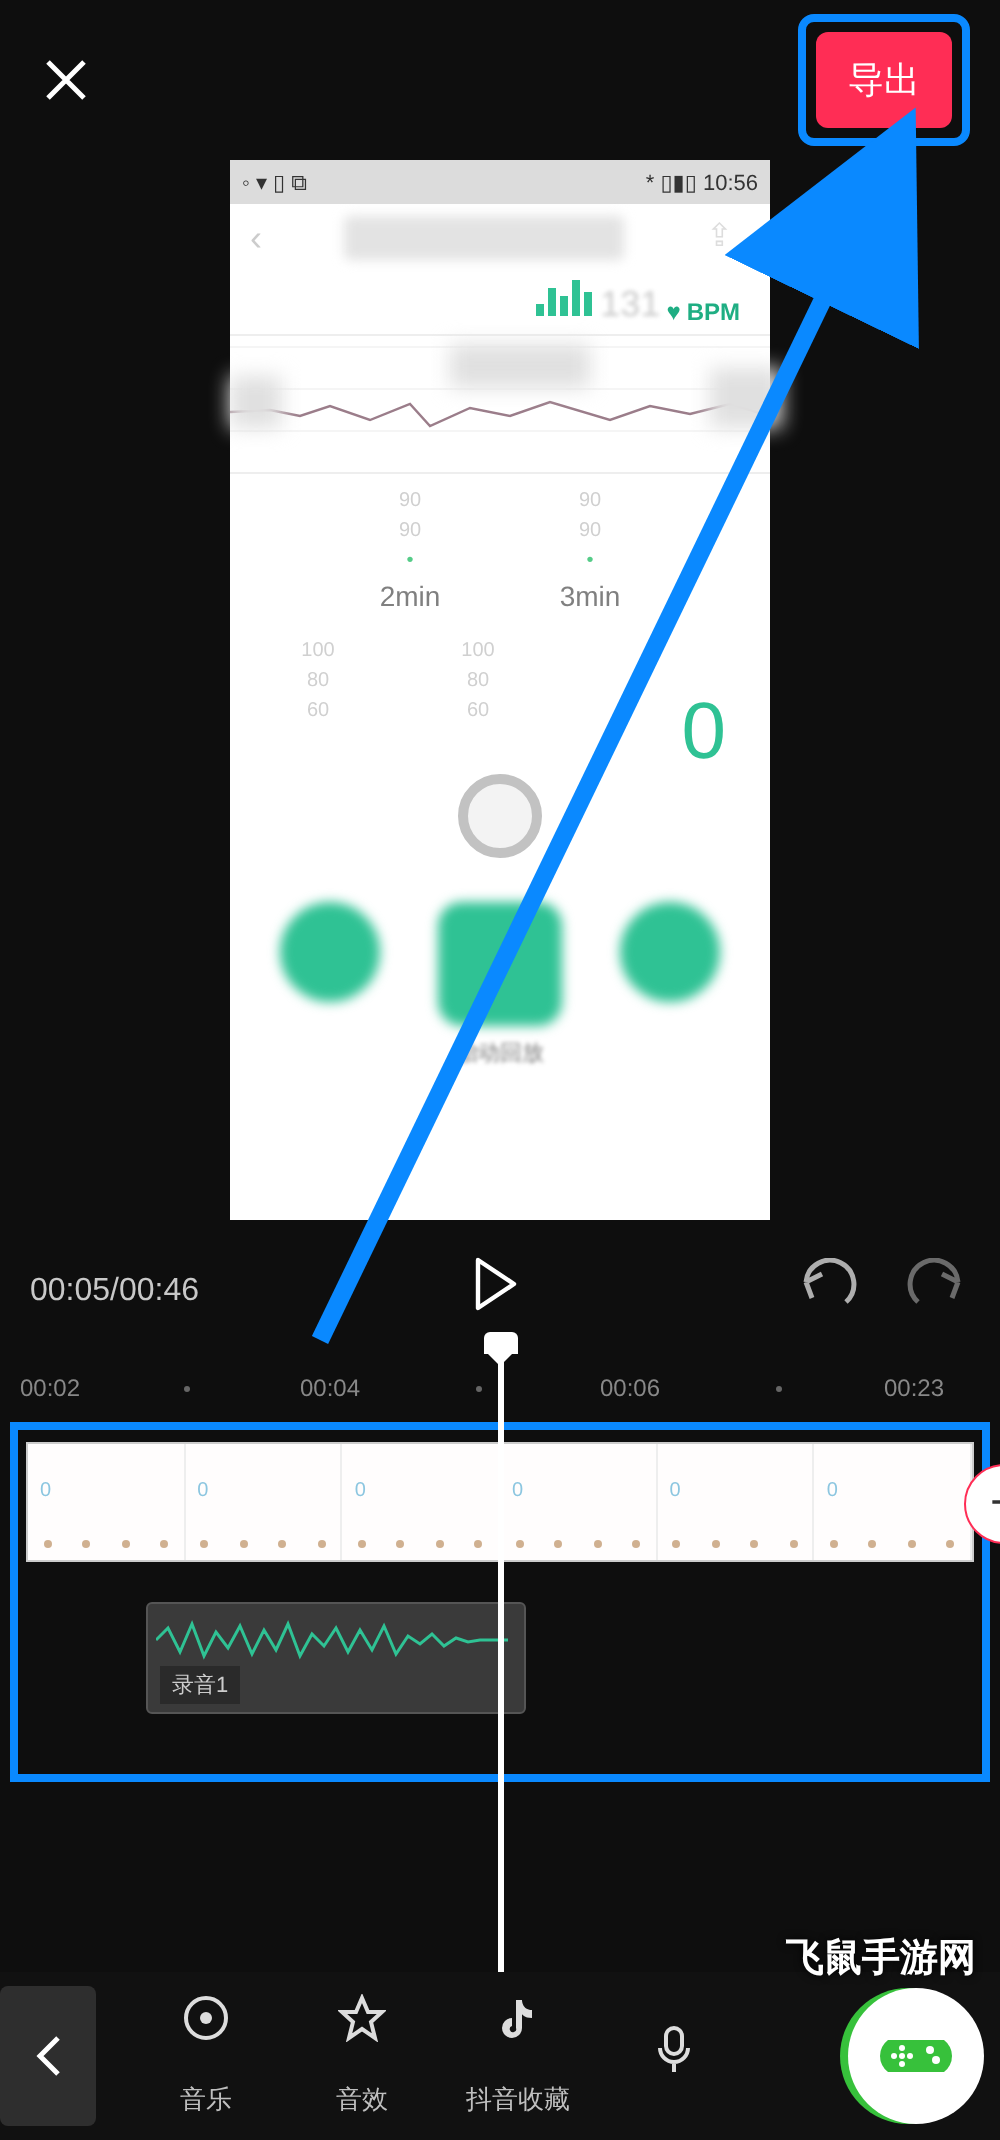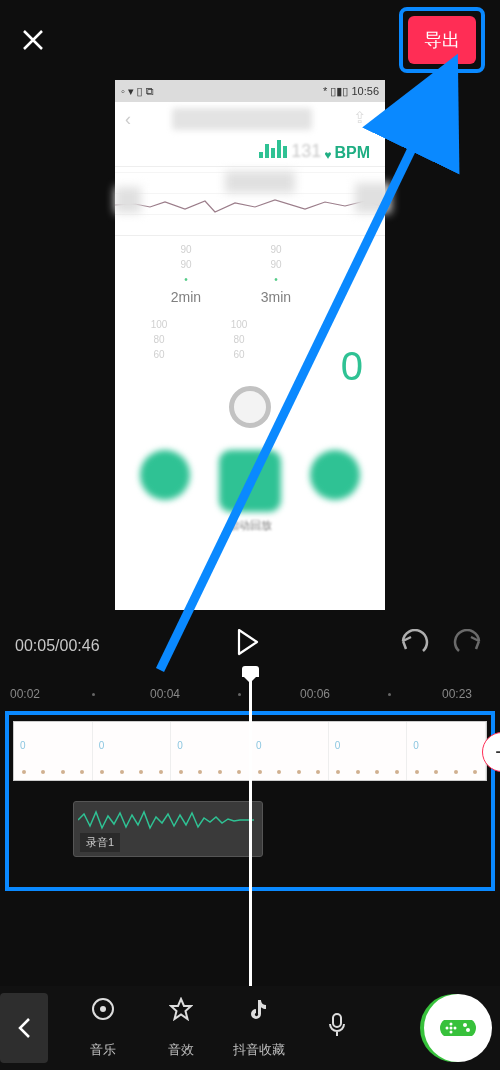--- a/index.html
+++ b/index.html
@@ -10,29 +10,29 @@
 .export-btn { background:#ff2d55; color:#fff; padding:12px 16px; border-radius:6px; font-size:18px; }
 .preview { width:270px; height:530px; background:#fff; margin:0 auto 6px; position:relative; }
 .statusbar { background:#dcdcdc; height:22px; display:flex; align-items:center; justify-content:space-between; padding:0 6px; font-size:11px; color:#333;}
 .phead { height:34px; display:flex; align-items:center; justify-content:space-between; padding:0 10px; }
 .phead .arr { color:#ccc; font-size:18px; }
 .phead .blur { width:140px; height:22px; background:#e3e3e3; filter:blur(3px); border-radius:3px; }
 .phead .share { width:22px; height:22px; color:#ddd; font-size:16px; }
 .bpmrow { display:flex; align-items:flex-end; justify-content:flex-end; gap:3px; padding:4px 15px 4px 0; }
 .bars span { display:inline-block; width:4px; background:#2fc294; margin:0 1px; }
 .bpm-big { font-size:18px; color:#ccc; filter:blur(1px);}
-.bpm-lbl { font-size:16px; color:#1fae83; font-weight:bold; }
+.bpm-lbl { font-size:12px; color:#1fae83; font-weight:bold; }
 .heart { color:#1fae83; font-size:12px;}
 .wave { height:70px; background:linear-gradient(#fff,#fff); position:relative; border-top:1px solid #eee; border-bottom:1px solid #eee;}
 .wave-inner { position:absolute; top:0; left:0; right:0; bottom:0; background:
   repeating-linear-gradient(0deg, transparent 0 20px, #f5f5f5 20px 21px);
 }
 .wave svg { position:absolute; top:0; left:0; }
 .wave .blurspot { position:absolute; background:#e0e0e0; filter:blur(5px); }
-.mini { display:flex; padding:6px 26px; justify-content:flex-start; }
+.mini { display:flex; padding:6px 26px; justify-content:center; }
 .mini-col { width:90px; font-size:10px; color:#d0d0d0; display:flex; flex-direction:column; align-items:center;}
 .mini-col div { margin:2px 0; }
 .mini-lbl { color:#808080; font-size:14px; }
 .bignum { color:#2fc294; font-size:40px; font-weight:300; position:absolute; right:22px; top:264px;}
 .mini2 { display:flex; padding:4px 14px 4px 4px; justify-content:flex-start;}
 .mini2 .mini-col{width:80px;}
 .circlebtn { width:42px; height:42px; border:5px solid #c2c2c2; border-radius:50%; margin:20px auto 0; background:#f3f3f3;}
 .greenrow { display:flex; justify-content:space-around; padding:22px 10px 0;}
 .gcirc { width:50px; height:50px; background:#2fc294; border-radius:50%; filter:blur(3px);}
 .gcirc.big{width:62px;height:62px; border-radius:12px;}
@@ -289,20 +289,21 @@
 <svg class="arrow" style="left:150px; top:50px;" width="330" height="630">
   <defs>
       <marker id="ah" markerWidth="14" markerHeight="14" refX="10" refY="6" orient="auto">
         <path d="M0 0 L12 6 L0 12 Z" fill="#0a89ff"></path>
       </marker>
     </defs>
   <line x1="10" y1="620" x2="300" y2="20" stroke="#0a89ff" stroke-width="9" marker-end="url(#ah)"></line>
 </svg>
 
 <div class="watermark">
+  <span class="wm-txt">飞鼠手游网</span>
   <div class="wm-circ">
     <span>
       <svg width="40" height="30">
           <path d="M6 10 L34 10 A10 10 0 0 1 34 26 L6 26 A10 10 0 0 1 6 10 Z" fill="#37c13b"></path>
           <circle cx="13" cy="18" r="1.5" fill="#fff"></circle>
           <circle cx="13" cy="14" r="1.5" fill="#fff"></circle>
           <circle cx="9" cy="18" r="1.5" fill="#fff"></circle>
           <circle cx="17" cy="18" r="1.5" fill="#fff"></circle>
           <circle cx="13" cy="22" r="1.5" fill="#fff"></circle>
           <circle cx="27" cy="15" r="2" fill="#fff"></circle>

